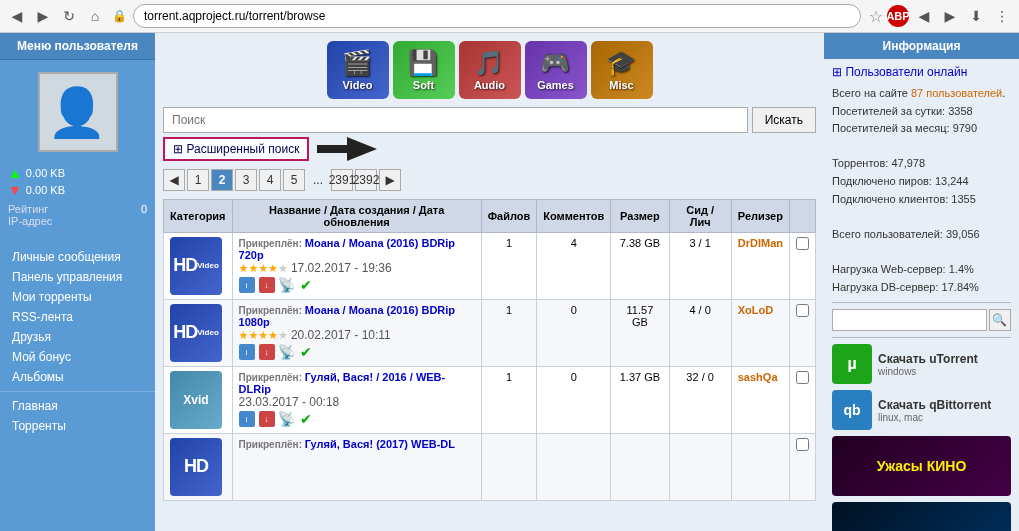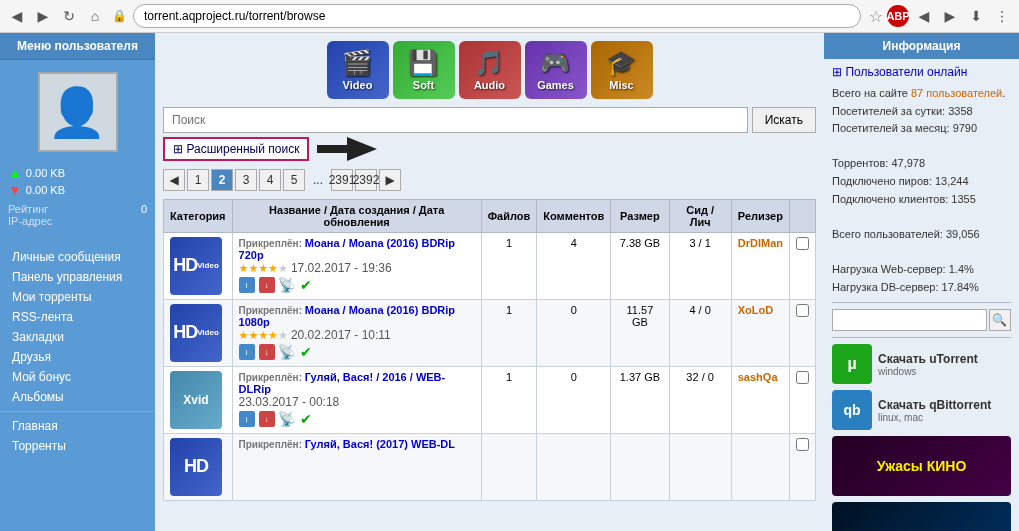--- a/index.html
+++ b/index.html
@@ -258,21 +258,20 @@
     <div class="ip-row">
       <span class="stat-label">IP-адрес</span>
       <span class="stat-value"></span>
     </div>
     <div class="sidebar-menu">
       <div class="sidebar-divider"></div>
       <a href="#">Личные сообщения</a>
       <a href="#">Панель управления</a>
       <a href="#">Мои торренты</a>
       <a href="#">RSS-лента</a>
-      <a href="#">Закладки</a>
       <a href="#">Друзья</a>
       <a href="#">Мой бонус</a>
       <a href="#">Альбомы</a>
       <div class="sidebar-menu-bottom">
         <a href="#">Главная</a>
         <a href="#">Торренты</a>
       </div>
     </div>
   </div>
 

